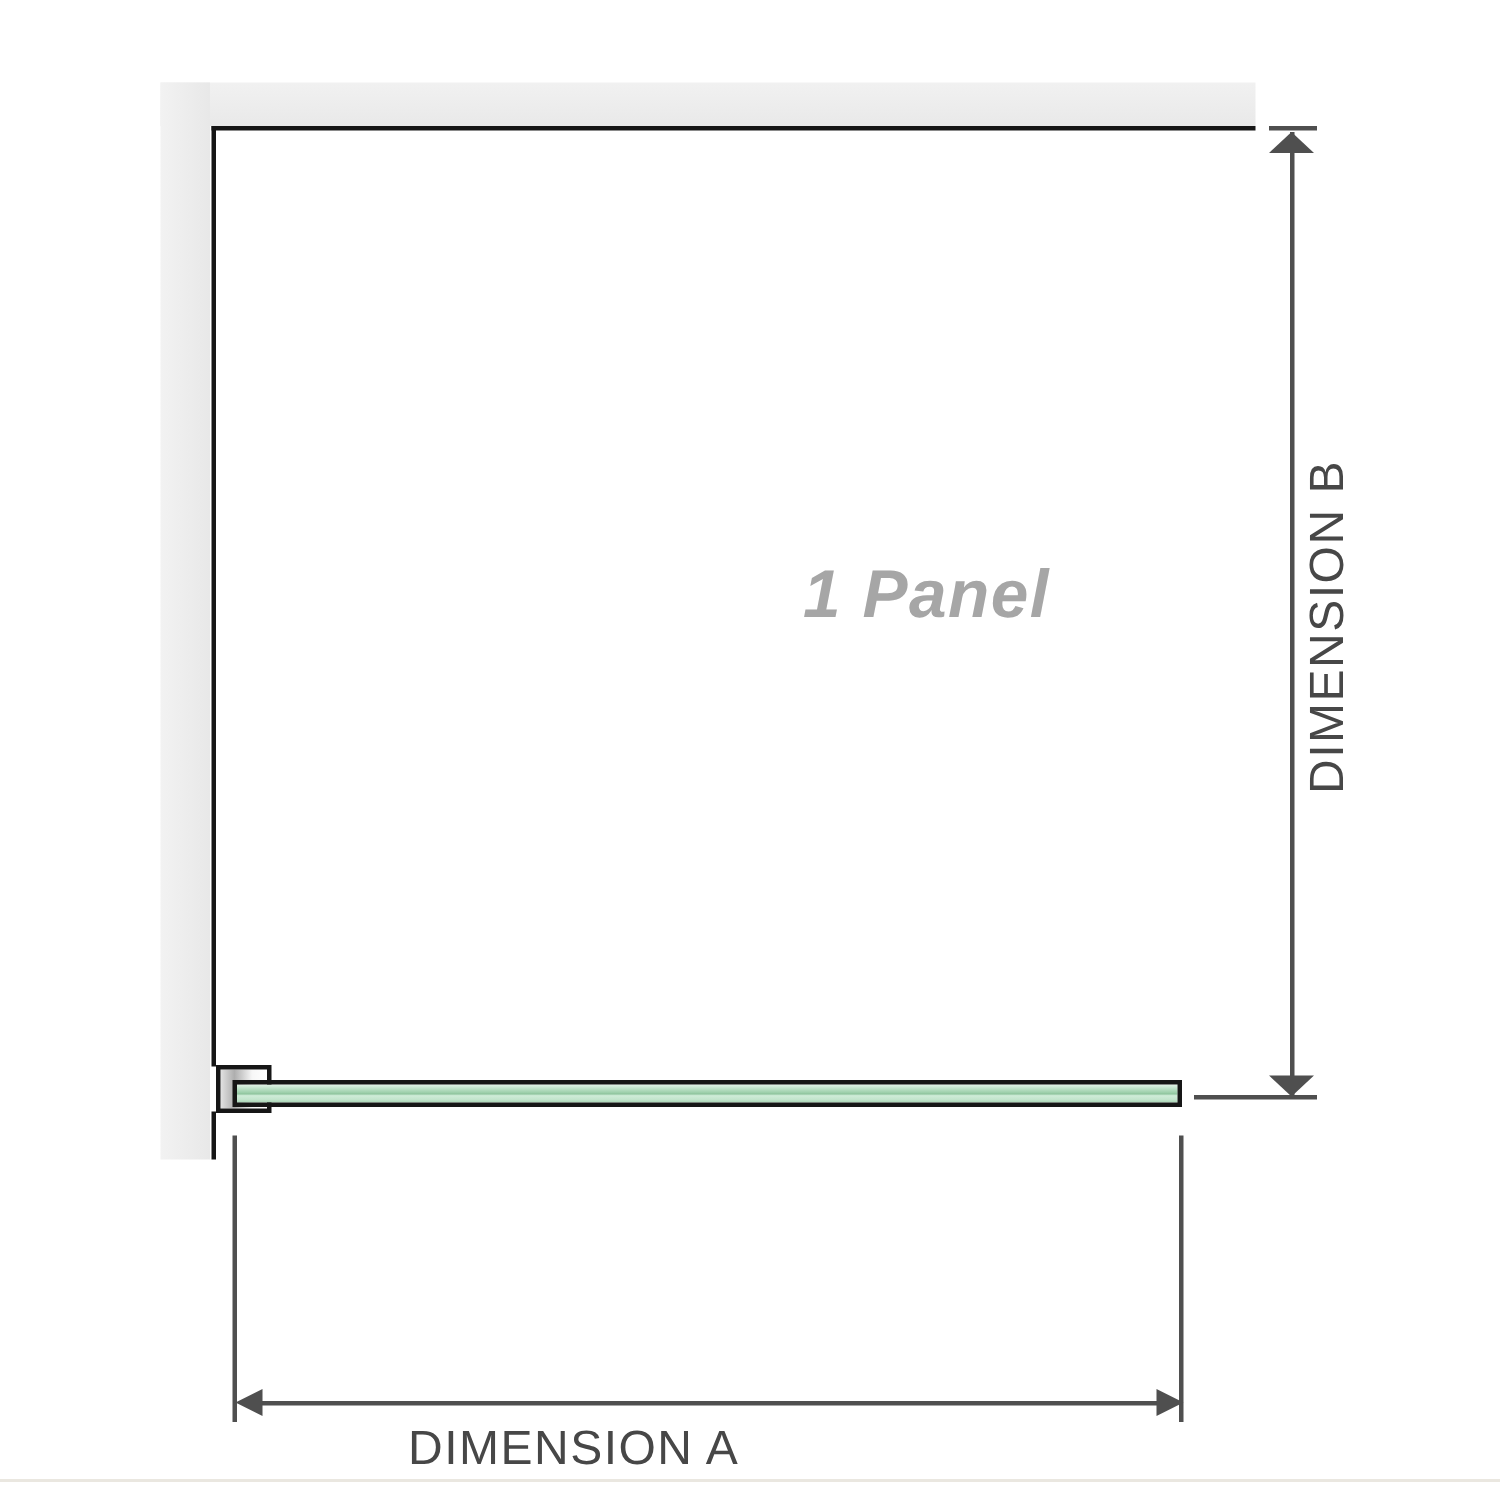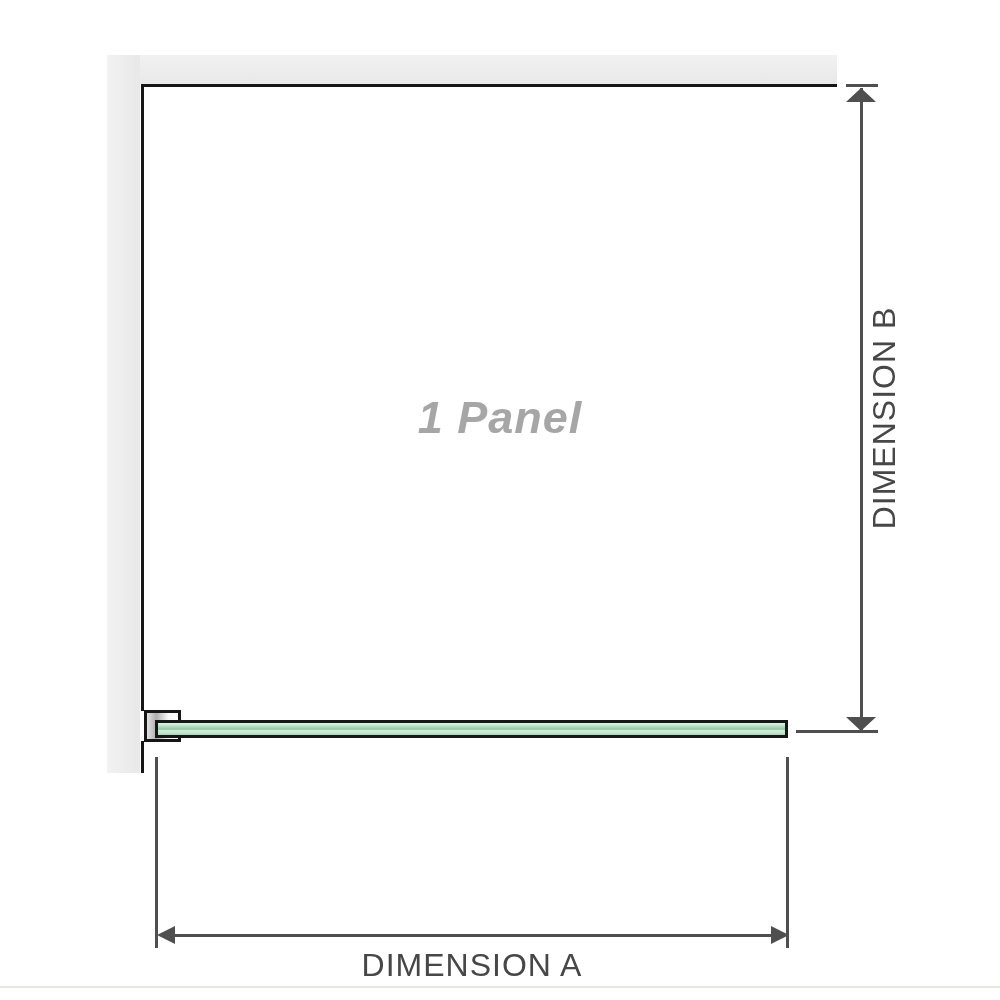--- a/index.html
+++ b/index.html
@@ -78,31 +78,31 @@
   
   .dim-label{
     color:#474747;
     font-size:32px;
     letter-spacing:1px;
     white-space:nowrap;
     font-weight:400;
   }
   .dima-label{
     left:272px;top:947px;width:400px;
-    text-align:center;
+    text-align:left;
   }
   .dimb-label{
     left:734px;top:398px;width:300px;height:40px;
     line-height:40px;text-align:center;
     transform:rotate(-90deg);
     transform-origin:center center;
   }
   .panel-label{
-    left:300px;top:392px;width:400px;
-    text-align:center;
+    left:300px;top:370px;width:400px;
+    text-align:right;
     font-size:45px;
     font-style:italic;
     font-weight:bold;
     letter-spacing:1px;
     color:#a6a6a6;
   }
 
   
   .footer-divider{left:0;top:986px;width:1000px;height:2px;background:#eae7e0;}
 </style>

